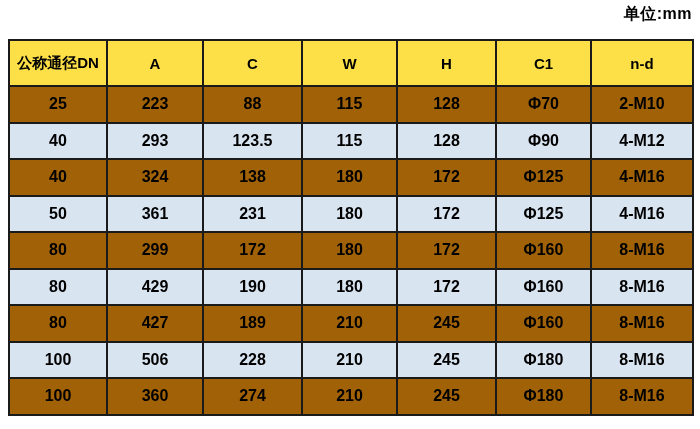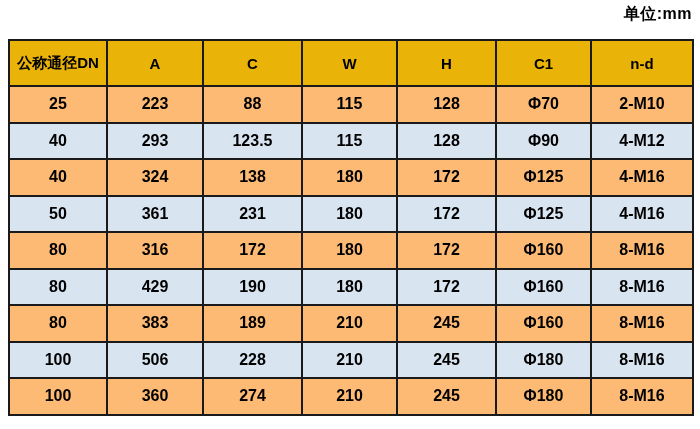--- a/index.html
+++ b/index.html
@@ -41,26 +41,26 @@
     font-weight: bold;
     font-size: 16px;
     padding: 0;
     overflow: hidden;
     white-space: nowrap;
   }
   table.spec-table thead tr {
     height: 46px;
   }
   table.spec-table thead th {
-    background: #eab308;
+    background: #fde047;
     font-size: 15px;
   }
   table.spec-table tbody tr {
     height: 36.5px;
-    background: #fdba74;
+    background: #a16207;
   }
   table.spec-table tbody tr.alt {
     background: #D9E4F1;
   }
 </style>
 </head>
 <body>
 
 <div class="page">
 
@@ -119,39 +119,39 @@
           <td>50</td>
           <td>361</td>
           <td>231</td>
           <td>180</td>
           <td>172</td>
           <td>Φ125</td>
           <td>4-M16</td>
         </tr>
         <tr>
           <td>80</td>
-          <td>316</td>
+          <td>299</td>
           <td>172</td>
           <td>180</td>
           <td>172</td>
           <td>Φ160</td>
           <td>8-M16</td>
         </tr>
         <tr class="alt">
           <td>80</td>
           <td>429</td>
           <td>190</td>
           <td>180</td>
           <td>172</td>
           <td>Φ160</td>
           <td>8-M16</td>
         </tr>
         <tr>
           <td>80</td>
-          <td>383</td>
+          <td>427</td>
           <td>189</td>
           <td>210</td>
           <td>245</td>
           <td>Φ160</td>
           <td>8-M16</td>
         </tr>
         <tr class="alt">
           <td>100</td>
           <td>506</td>
           <td>228</td>

